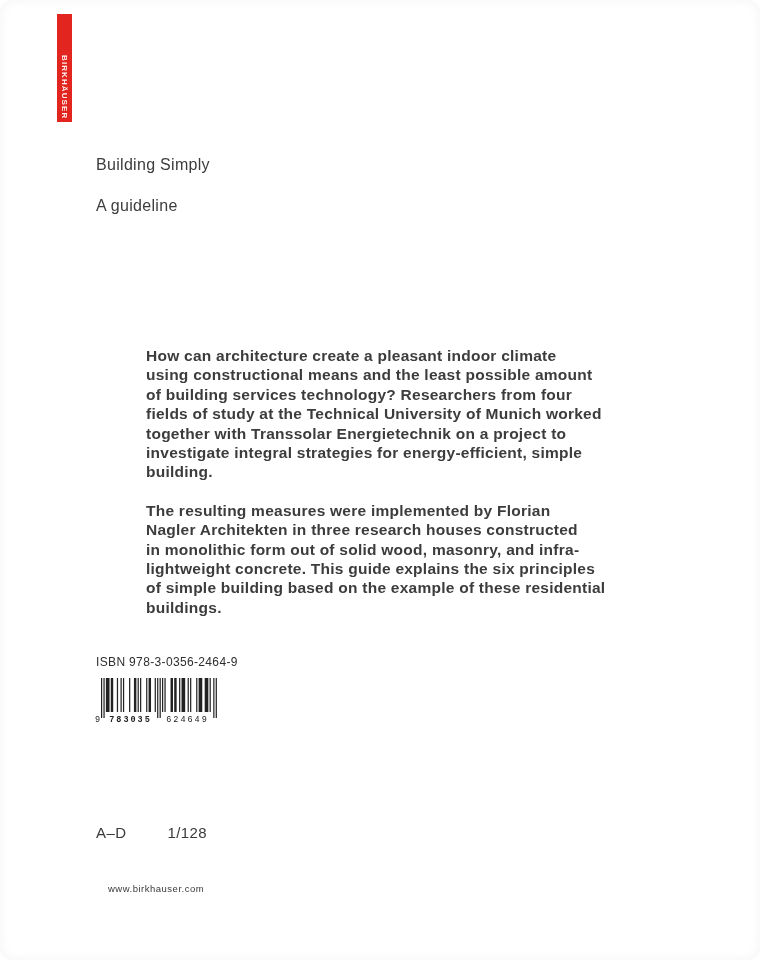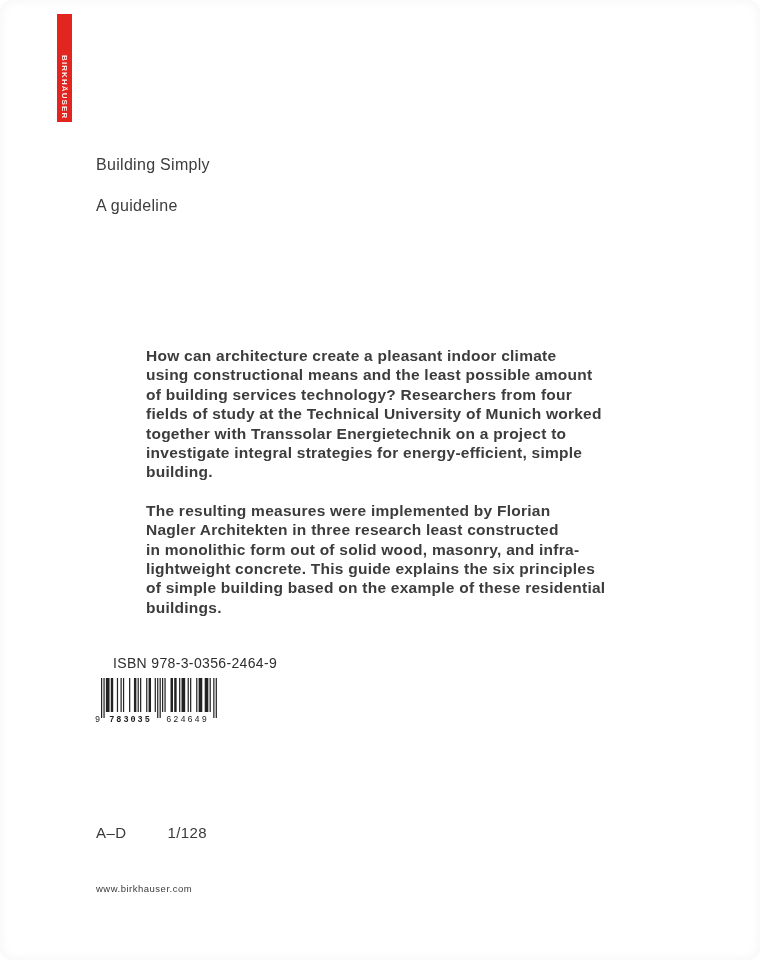--- a/index.html
+++ b/index.html
@@ -61,24 +61,23 @@
     font-size: 15.5px;
     line-height: 19.4px;
     letter-spacing: 0.25px;
     color: #3c3c3c;
     white-space: pre-line;
   }
 
   .isbn {
     position: absolute;
     left: 96px; top: 655px;
-    font-size: 14px;
+    font-size: 12px;
     letter-spacing: 0.35px;
     color: #2e2e2e;
-    margin-left: 17px;
   }
 
   .barcode {
     position: absolute;
     left: 95px; top: 678px;
     width: 124px; height: 48px;
   }
   .bc-svg { position: absolute; left: 0; top: 0; }
   .bc-digit {
     position: absolute;
@@ -97,21 +96,21 @@
     left: 96px; top: 824px;
     display: flex;
     gap: 41px;
     font-size: 15px;
     letter-spacing: 0.4px;
     color: #3a3a3a;
   }
 
   .website {
     position: absolute;
-    left: 96px; top: 883px;
+    left: 108px; top: 883px;
     font-size: 9.5px;
     letter-spacing: 0.5px;
     color: #3a3a3a;
   }
 </style>
 </head>
 <body>
 
 <div class="cover">
 
@@ -126,21 +125,21 @@
 
   <div class="blurb">
     <p>How can architecture create a pleasant indoor climate
 using constructional means and the least possible amount
 of building services technology? Researchers from four
 fields of study at the Technical University of Munich worked
 together with Transsolar Energietechnik on a project to
 investigate integral strategies for energy-efficient, simple
 building.</p>
     <p>The resulting measures were implemented by Florian
-Nagler Architekten in three research least constructed
+Nagler Architekten in three research houses constructed
 in monolithic form out of solid wood, masonry, and infra-
 lightweight concrete. This guide explains the six principles
 of simple building based on the example of these residential
 buildings.</p>
   </div>
 
   <div class="isbn">ISBN 978-3-0356-2464-9</div>
 
   <div class="barcode">
     <svg class="bc-svg" width="124" height="42" viewBox="0 0 124 42">

